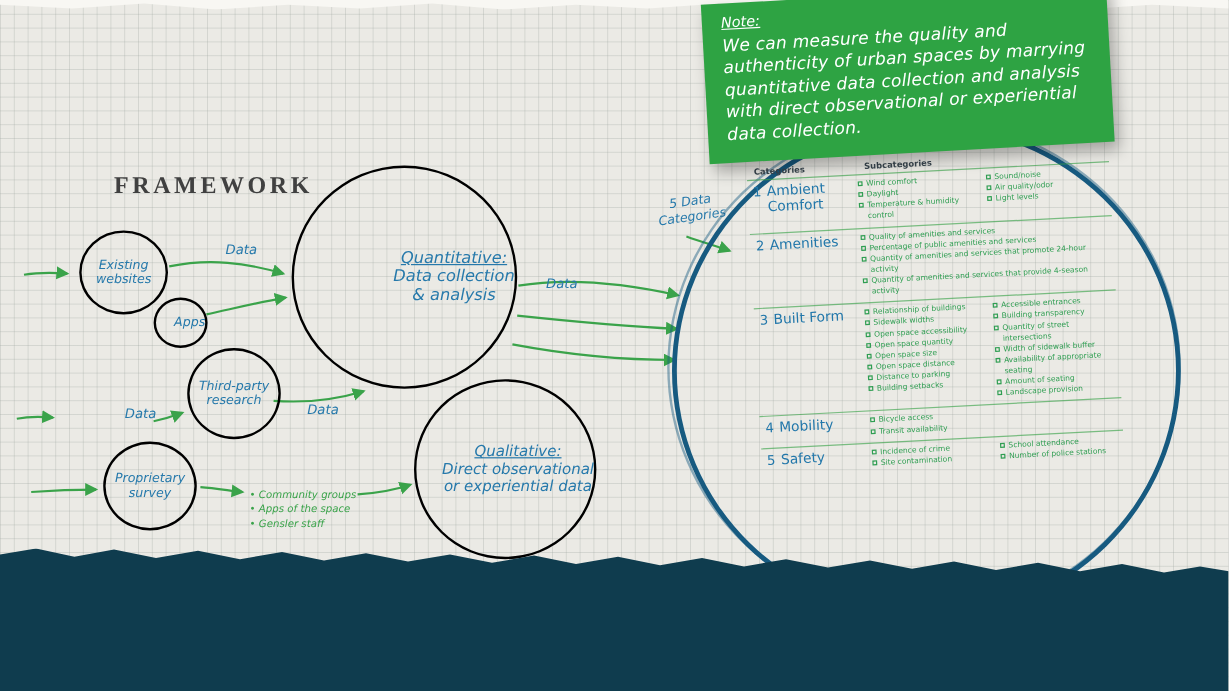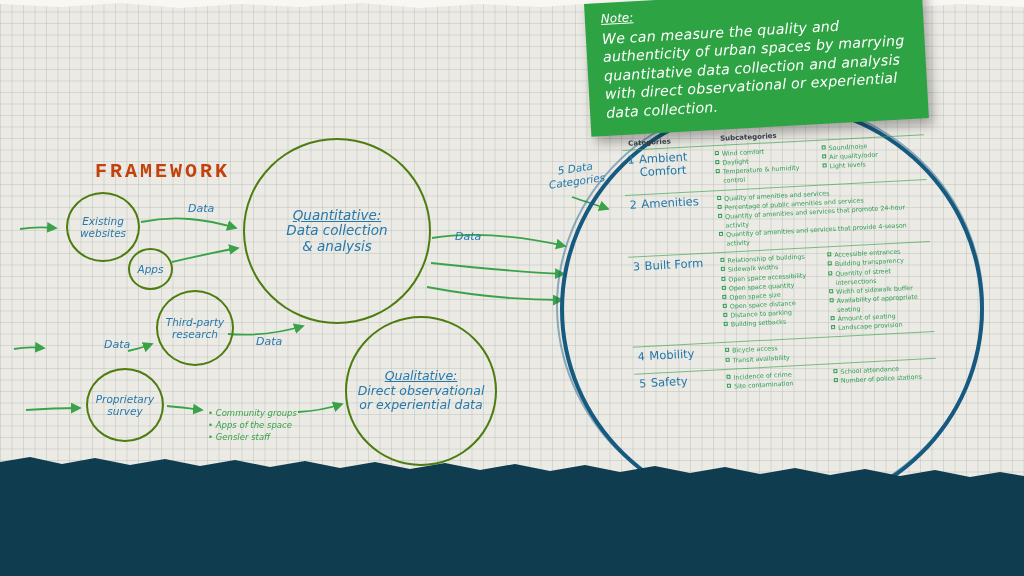--- a/index.html
+++ b/index.html
@@ -5,25 +5,25 @@
   *{margin:0;padding:0;box-sizing:border-box}
   html,body{width:1024px;height:576px;overflow:hidden}
   body{font-family:"DejaVu Sans",sans-serif;background:#d9d8d4}
   .stage{position:relative;width:1024px;height:576px;background:#ebeae5;overflow:hidden}
   .grid{position:absolute;inset:0;background-image:
     linear-gradient(to right, rgba(158,166,160,.30) 1px, transparent 1px),
     linear-gradient(to bottom, rgba(158,166,160,.30) 1px, transparent 1px);
     background-size:11.5px 11.5px;}
   .top-tear{position:absolute;left:0;top:0;width:1024px;height:12px;background:#f8f7f3;
     clip-path:polygon(0 0,1024px 0,1024px 7px,960px 4px,900px 8px,840px 3px,780px 7px,720px 4px,660px 8px,600px 3px,540px 7px,480px 4px,420px 8px,360px 3px,300px 7px,240px 4px,180px 8px,120px 3px,60px 7px,0 4px);}
-  .page-title{position:absolute;left:95px;top:160px;font-family:Liberation Mono, monospace;
-    font-size:20px;font-weight:700;letter-spacing:3px;color:#c2410c}
-  
-  .bubble{position:absolute;border:2px solid #4d7c0f;border-radius:50%;
-    display:flex;align-items:center;justify-content:center;text-align:center;
+  .page-title{position:absolute;left:95px;top:144px;font-family:Liberation Serif, serif;
+    font-size:20px;font-weight:700;letter-spacing:3px;color:#404040}
+  
+  .bubble{position:absolute;border:2px solid #000000;border-radius:50%;
+    display:flex;align-items:center;justify-content:flex-end;text-align:center;
     color:#2679ab;font-style:italic;line-height:1.15}
   .b-small{font-size:10.5px}
   .b-big{font-size:13.5px}
   .hub-line1{text-decoration:underline}
   
   .ink{position:absolute;color:#2679ab;font-style:italic;font-size:11px}
   .cats-label{position:absolute;left:544px;top:162px;width:64px;color:#2679ab;
     font-style:italic;font-size:10.5px;transform:rotate(-8deg);text-align:center;line-height:1.2}
   .bullets{position:absolute;left:208px;top:408px;color:#3aa34a;font-size:8.5px;
     font-style:italic;line-height:1.4}

